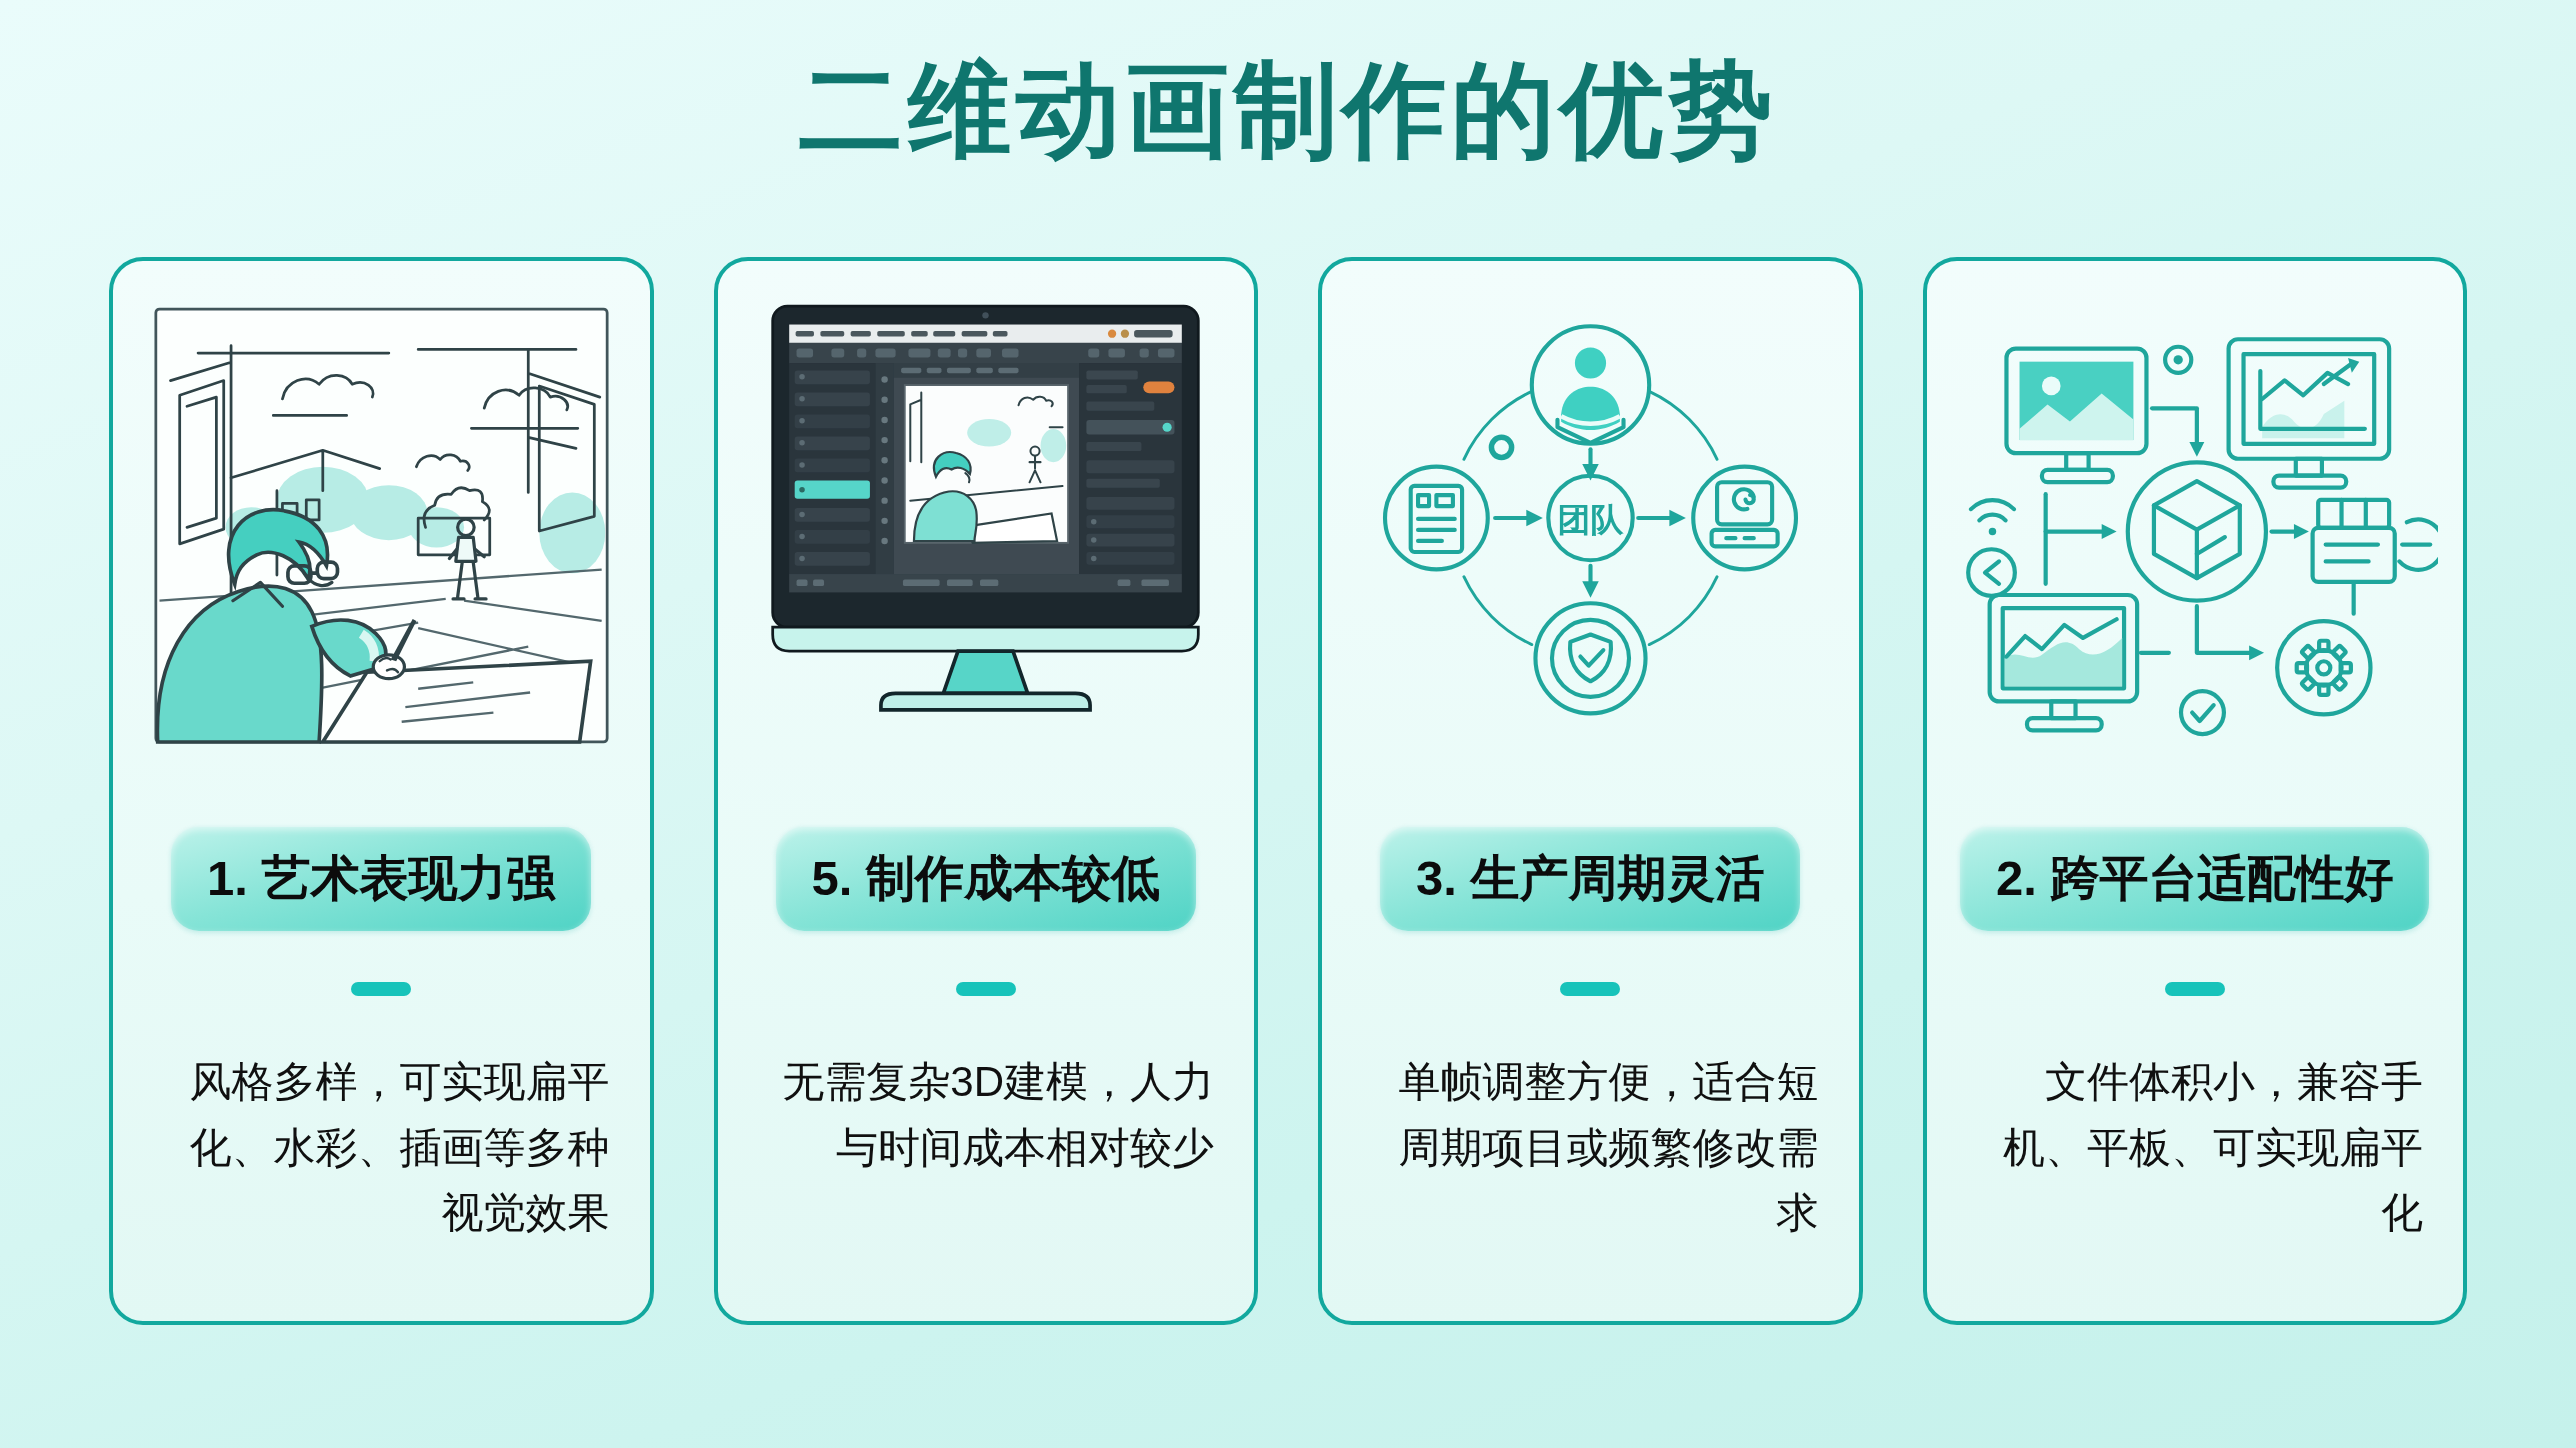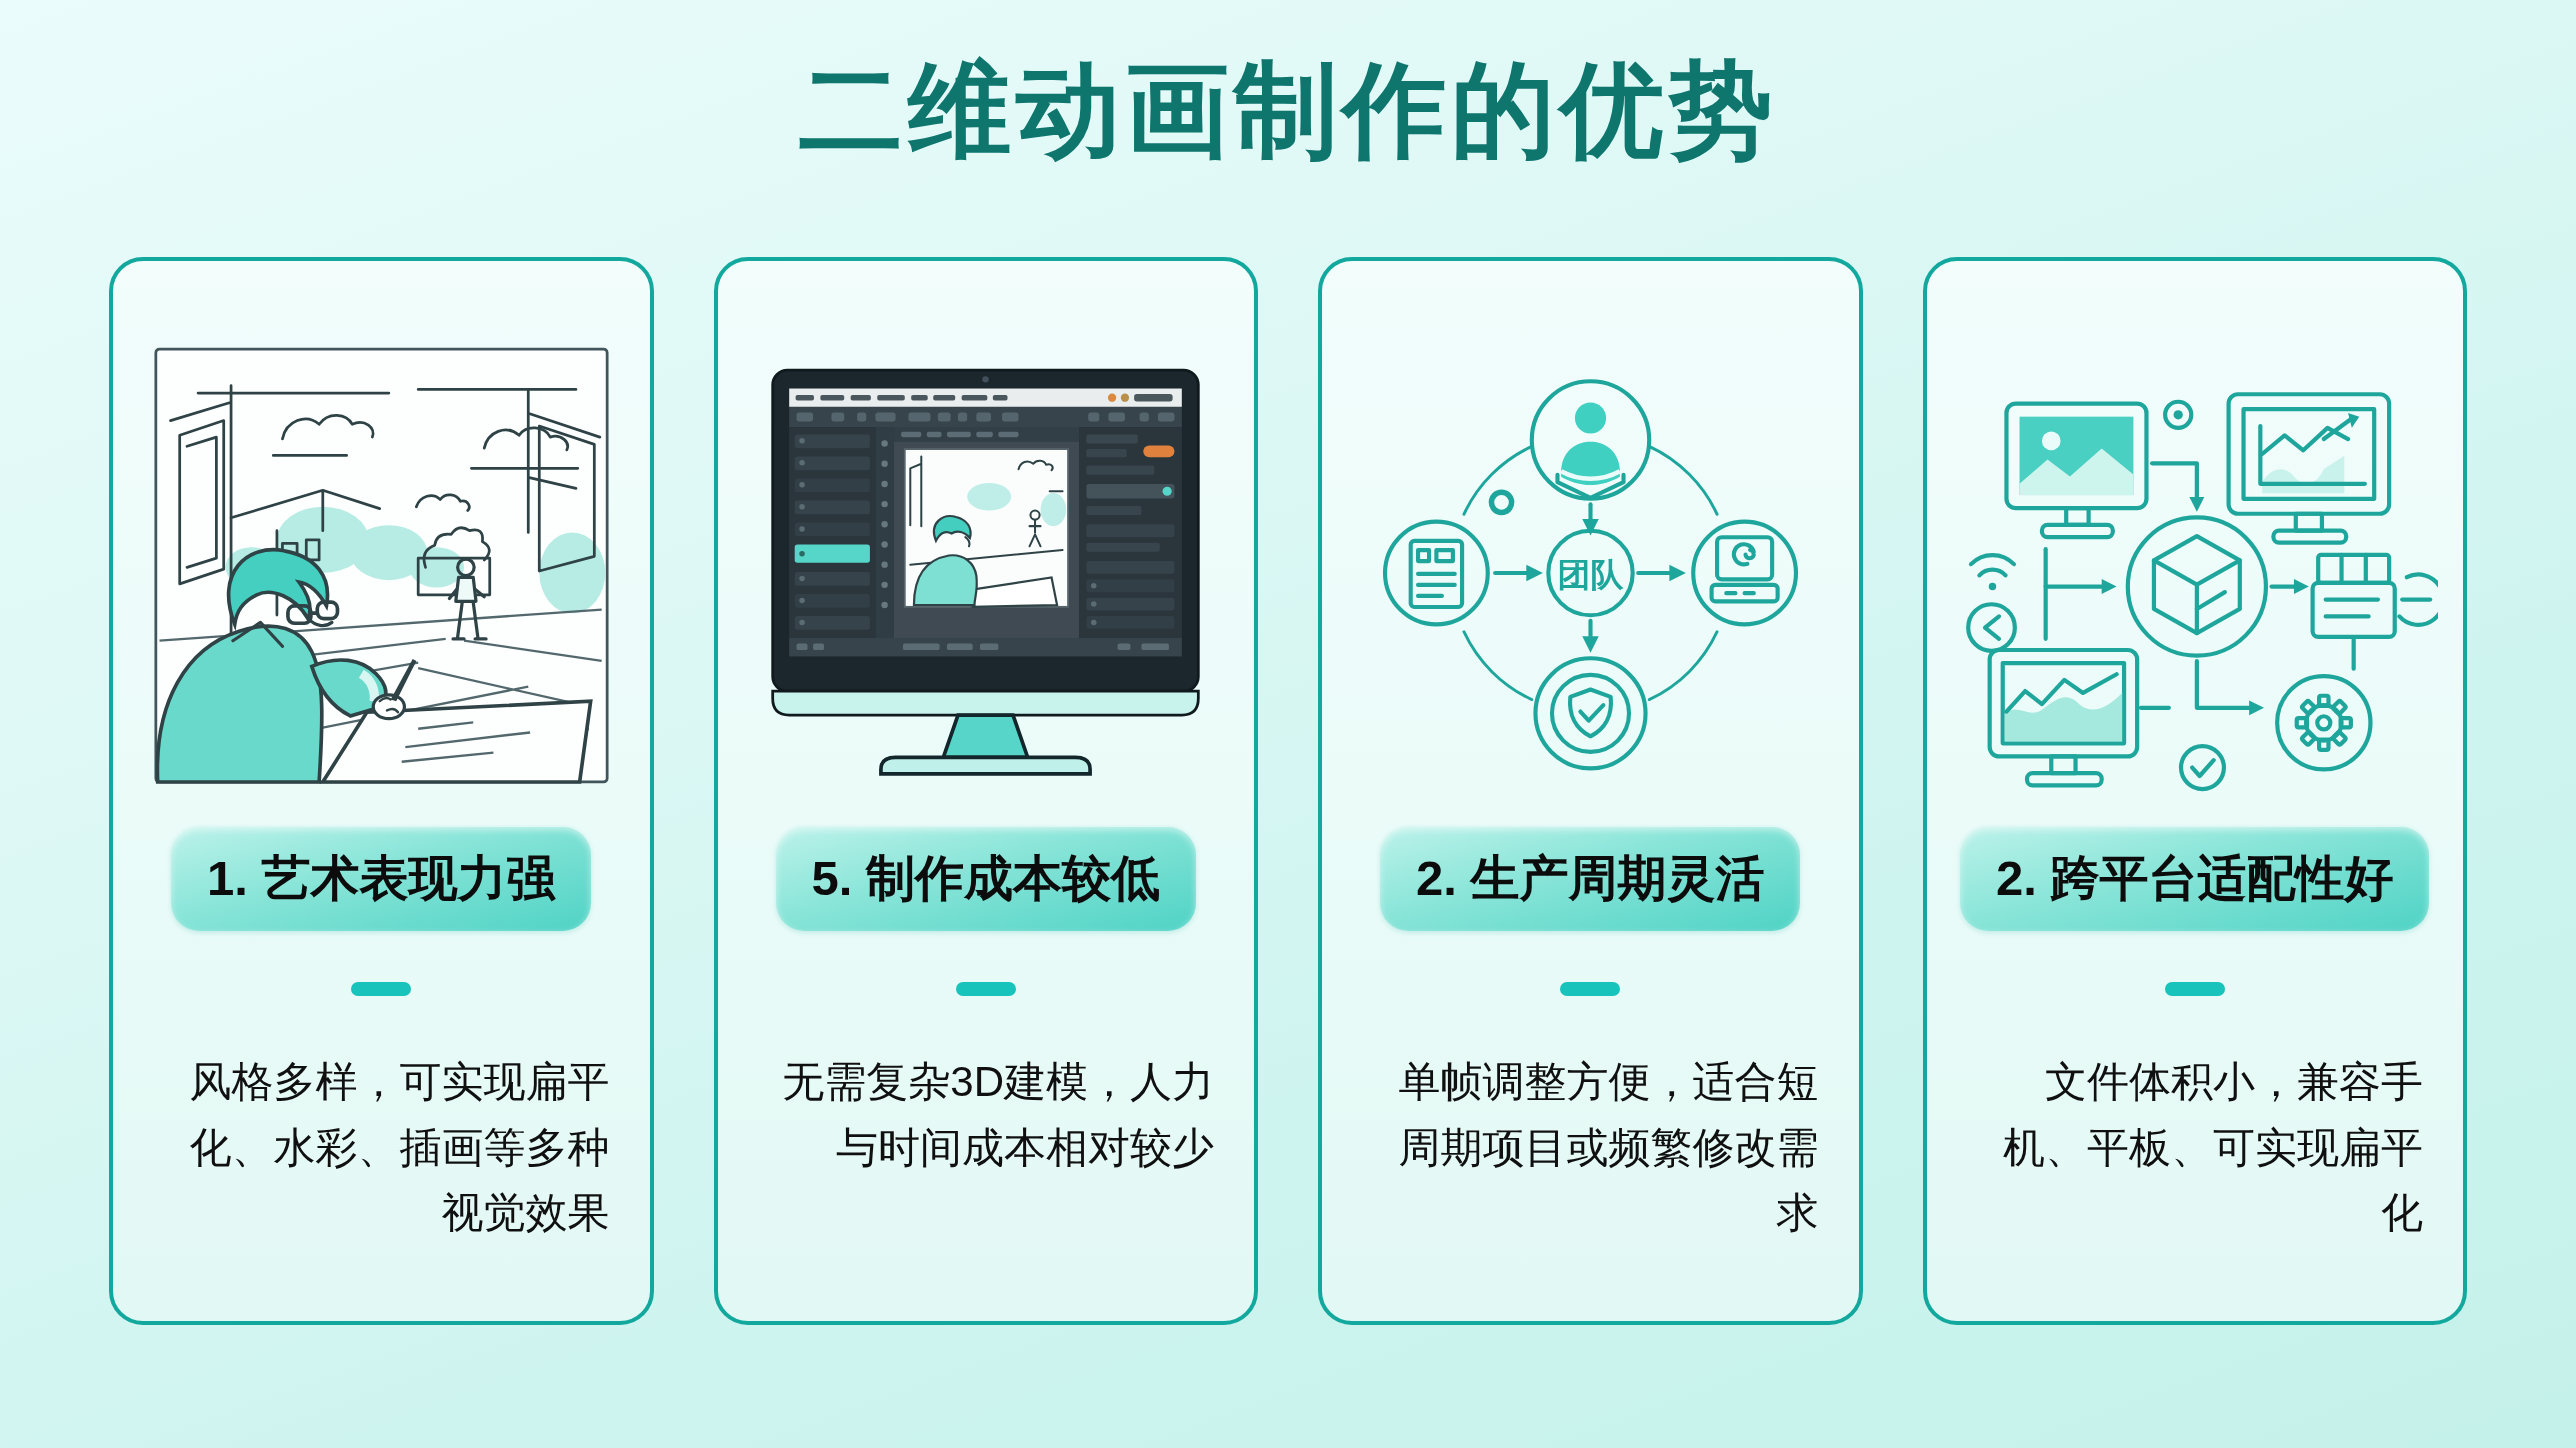--- a/index.html
+++ b/index.html
@@ -17,21 +17,21 @@
     display:flex;gap:60px;margin:75px 109px 0 109px;height:1068px;
   }
   .card{
     flex:1;box-sizing:border-box;
     background:linear-gradient(180deg,#f2fdfc 0%,#e9fbf8 60%,#e2f8f4 100%);
     border:4.2px solid #12a89e;border-radius:34px;
     display:flex;flex-direction:column;align-items:center;
     overflow:hidden;
   }
   .illo{
-    height:543px;width:100%;display:flex;align-items:flex-end;justify-content:center;
+    height:543px;width:100%;display:flex;align-items:flex-start;justify-content:center;
     box-sizing:border-box;padding-top:26.4px;
   }
   .illo svg{display:block;}
   .pill{
     margin-top:23px;
     background:linear-gradient(165deg,#bcf2ea 0%,#86e4d7 45%,#4fd3c5 100%);
     border-radius:28px;padding:19px 36px;
     font-size:49px;font-weight:800;color:#0c0c0c;white-space:nowrap;
     box-shadow:inset 0 2.8px 7.5px rgba(255,255,255,.55), 0 1.9px 5.7px rgba(18,168,158,.18);
   }
@@ -308,21 +308,21 @@
             <path d="M260,372 l22,8 c2,20 -6,35 -22,43 c-16,-8 -24,-23 -22,-43 z"></path>
             <path d="M249,396 l9,10 16,-17"></path>
           </g>
         </g>
         <g>
           <circle cx="260" cy="245" r="46" class="ln"></circle>
           <text x="260" y="259" text-anchor="middle" font-size="36" font-weight="bold" fill="#1fa69c">团队</text>
         </g>
       </svg>
     </div>
-    <div class="pill">2. 生产周期灵活</div>
+    <div class="pill">3. 生产周期灵活</div>
     <div class="divider"></div>
     <div class="desc">单帧调整方便，适合短周期项目或频繁修改需求</div>
   </div>
 
   <div class="card">
     <div class="illo">
       <svg width="486" height="462" viewBox="0 0 520 495">
         <g>
           <path class="ln" d="M100,222 V318" stroke-width="4"></path>
           <path class="ln" d="M100,262 H162" stroke-width="4"></path>

